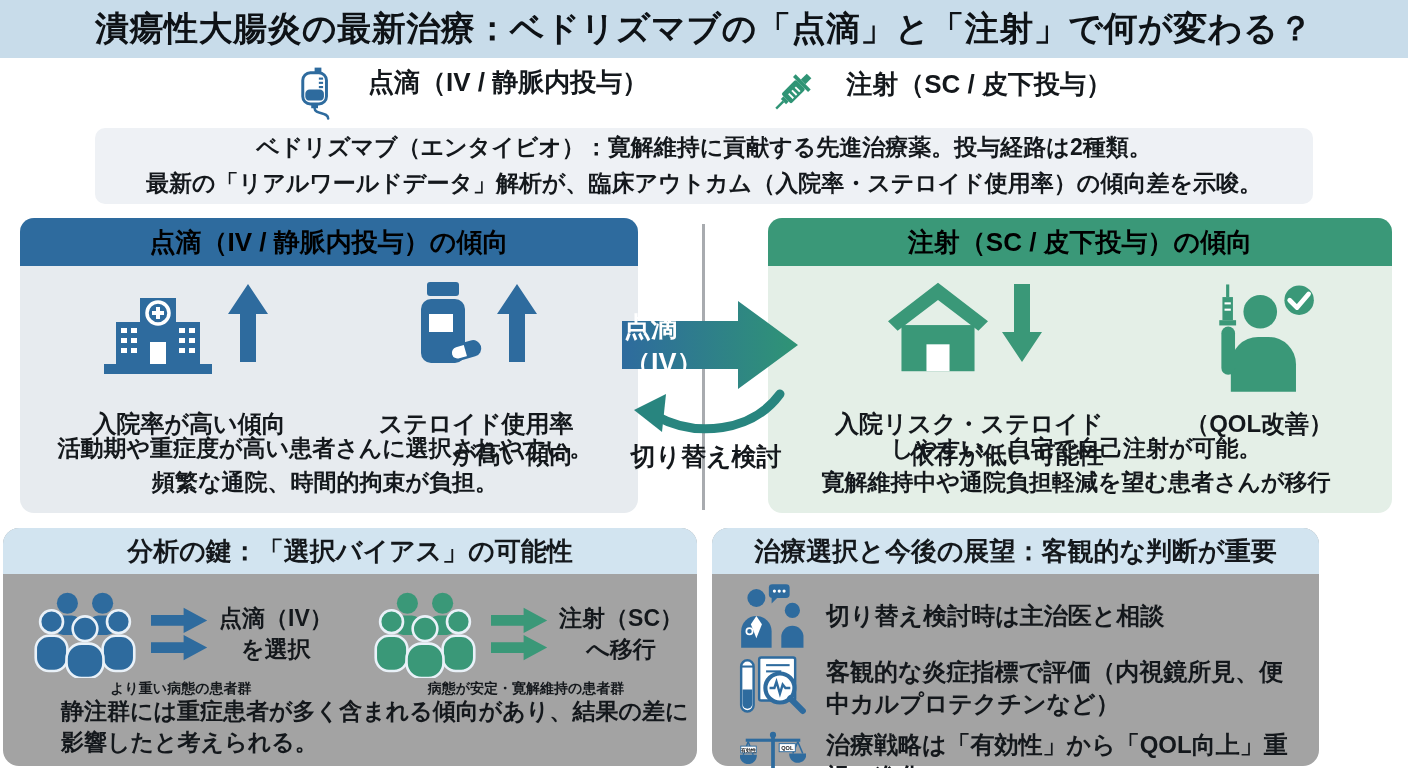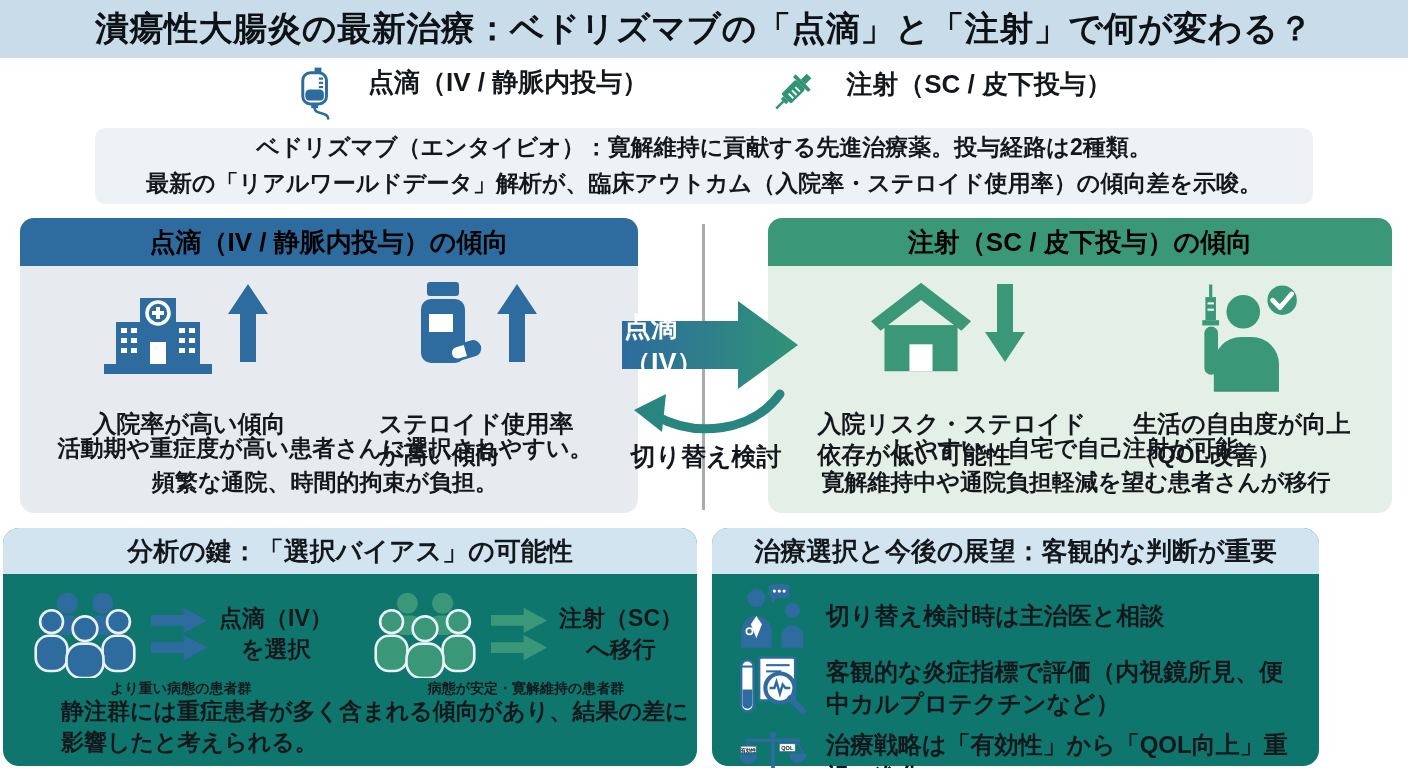--- a/index.html
+++ b/index.html
@@ -25,35 +25,35 @@
   .panel{position:absolute;top:218px;height:295px;border-radius:14px;}
   .panel.iv{left:20px;width:618px;background:#e7ebef;}
   .panel.sc{left:768px;width:624px;background:#e4efe7;}
   .panel-header{height:48px;border-radius:14px 14px 0 0;display:flex;align-items:center;justify-content:center;
     color:#000000;font-size:26px;font-weight:800;}
   .panel.iv .panel-header{background:#2e6b9e;}
   .panel.sc .panel-header{background:#3a9878;}
   .panel-items{display:flex;justify-content:space-around;align-items:flex-start;padding:16px 22px 0 22px;}
   .panel-item{display:flex;flex-direction:column;align-items:center;gap:8px;}
   .icon-row{display:flex;align-items:flex-start;gap:14px;height:118px;}
-  .item-label{font-size:24px;font-weight:800;text-align:left;line-height:1.3;margin-left:8px;}
+  .item-label{font-size:24px;font-weight:800;text-align:right;line-height:1.3;margin-left:8px;}
   .panel-note{position:absolute;left:0;right:8px;bottom:14px;text-align:center;
     font-size:23px;font-weight:800;line-height:1.45;}
 
   
   .divider{position:absolute;left:702px;top:224px;width:3px;height:286px;background:#a8abaf;z-index:1;}
   .big-arrow{position:absolute;left:622px;top:301px;width:176px;height:88px;z-index:3;}
   .big-arrow .arrow-text{position:absolute;left:2px;top:0;width:122px;height:88px;display:flex;
     align-items:center;justify-content:center;color:#fff;font-size:27px;font-weight:800;}
   .curve-arrow{position:absolute;left:632px;top:388px;width:158px;height:54px;z-index:3;}
   .switch-label{position:absolute;left:606px;top:440px;width:200px;text-align:center;
     font-size:25px;font-weight:800;z-index:3;}
 
   
-  .subpanel{position:absolute;top:528px;height:238px;border-radius:16px;background:#0f766e;}
+  .subpanel{position:absolute;top:528px;height:238px;border-radius:16px;background:#a3a3a3;}
   .subpanel.bias{left:3px;width:694px;}
   .subpanel.outlook{left:712px;width:607px;}
   .subpanel-header{height:46px;border-radius:16px 16px 0 0;background:#d2e4f0;
     display:flex;align-items:center;justify-content:center;font-size:26px;font-weight:800;}
 
   .bias-groups{display:flex;justify-content:space-between;padding:16px 14px 0 26px;}
   .bias-group{display:flex;flex-direction:column;align-items:center;}
   .bias-row{display:flex;align-items:center;gap:10px;height:88px;}
   .bias-arrow-text{font-size:23px;font-weight:800;text-align:center;line-height:1.35;}
   .bias-caption{font-size:14px;font-weight:800;margin-top:2px;}
@@ -219,21 +219,20 @@
               <rect x="27" y="42" width="13" height="46" rx="6.5"></rect>
               <rect x="31.5" y="2" width="3" height="12"></rect>
               <rect x="28" y="14" width="10" height="22"></rect>
               <line x1="30" y1="20" x2="36" y2="20" stroke="#ffffff" stroke-width="2"></line>
               <line x1="30" y1="26" x2="36" y2="26" stroke="#ffffff" stroke-width="2"></line>
               <rect x="25" y="36" width="16" height="5"></rect>
             </svg>
           </span>
         </div>
         <div class="item-label">
-          <div>生活の自由度が向上</div>
           <div>（QOL改善）</div>
         </div>
       </div>
     </div>
     <div class="panel-note">
       <div>しやすい。自宅で自己注射が可能。</div>
       <div>寛解維持中や通院負担軽減を望む患者さんが移行</div>
     </div>
   </section>
 

